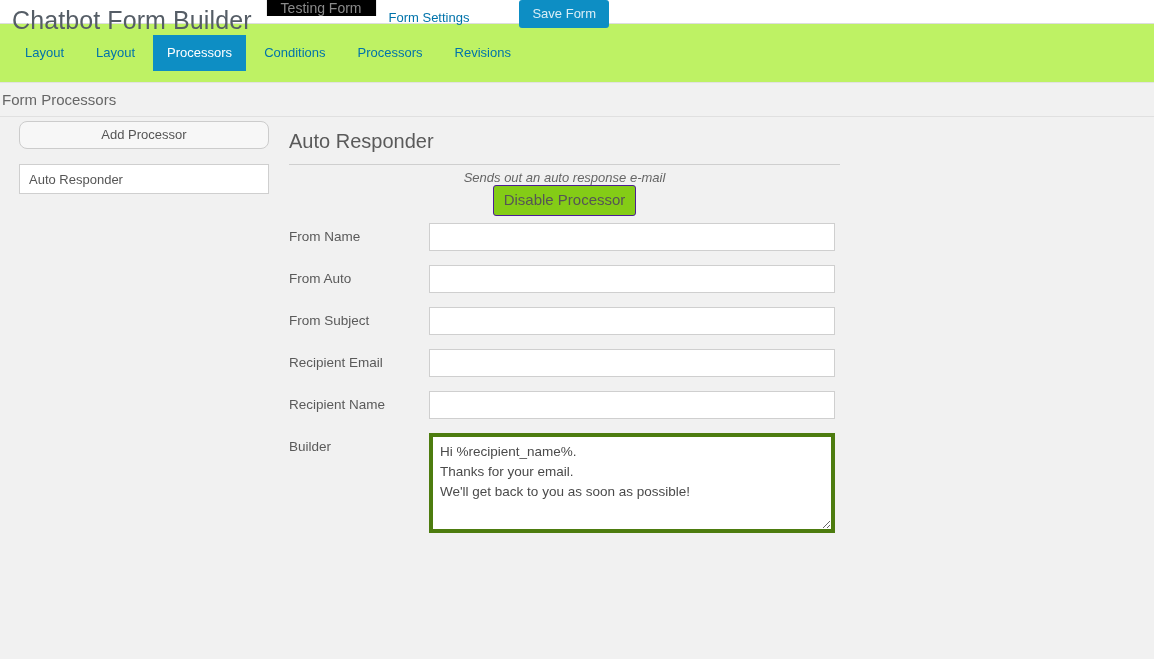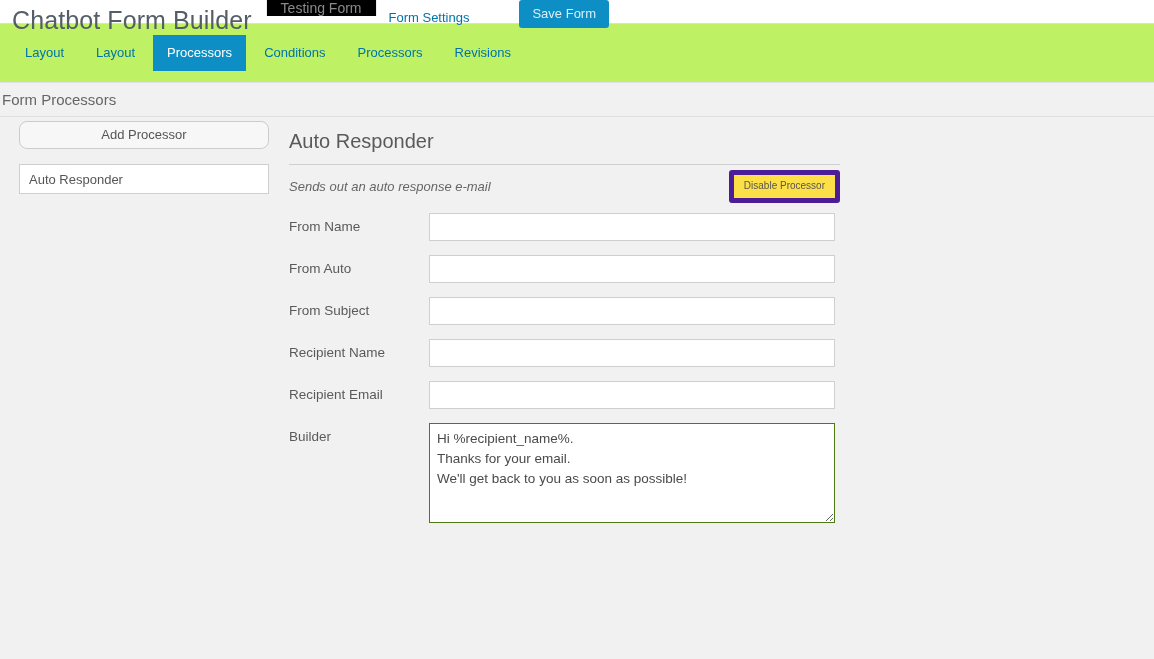--- a/index.html
+++ b/index.html
@@ -168,40 +168,41 @@
     height: 1px;
     background: #cfcfcf;
     margin-top: 9px;
   }
   #desc-row {
     display: flex;
     align-items: center;
     justify-content: space-between;
     height: 38px;
     padding-top: 5px;
+    flex-direction: column;
   }
   #processor-desc {
     font-size: 13px;
     font-style: italic;
     color: #666666;
   }
   #disable-processor-btn {
-    background: #fde047;
-    border: 5px solid #4c1d95;
+    background: #84cc16;
+    border: 1px solid #4c1d95;
     border-radius: 3px;
     color: #555555;
-    font-size: 10px;
+    font-size: 15px;
     font-family: inherit;
     padding: 5px 10px 6px;
     cursor: pointer;
     line-height: 1.2;
   }
 
   
-  #form-rows { margin-top: 10px; }
+  #form-rows { margin-top: 20px; }
   .form-row {
     display: flex;
     align-items: flex-start;
     margin-bottom: 14px;
   }
   .field-label {
     width: 140px;
     flex: 0 0 140px;
     font-size: 13.5px;
     color: #5a5a5a;
@@ -215,21 +216,21 @@
     font-family: inherit;
     font-size: 13px;
     color: #444444;
     padding: 0 7px;
     outline: none;
   }
   .field-textarea {
     width: 406px;
     height: 100px;
     background: #ffffff;
-    border: 1px solid #4d7c0f;
+    border: 4px solid #4d7c0f;
     font-family: inherit;
     font-size: 13.5px;
     color: #4a4a4a;
     line-height: 20px;
     padding: 5px 7px;
     resize: vertical;
     outline: none;
     overflow: hidden;
   }
 </style>
@@ -292,26 +293,26 @@
         <div class="field-label">From Auto</div>
         <input class="field-input" type="text" placeholder="" style="">
       </div>
 
       <div class="form-row">
         <div class="field-label">From Subject</div>
         <input class="field-input" type="text" placeholder="" style="">
       </div>
 
       <div class="form-row">
+        <div class="field-label">Recipient Email</div>
+        <input class="field-input" type="text" placeholder="" style="">
+      </div>
+
+      <div class="form-row">
         <div class="field-label">Recipient Name</div>
-        <input class="field-input" type="text" placeholder="" style="">
-      </div>
-
-      <div class="form-row">
-        <div class="field-label">Recipient Email</div>
         <input class="field-input" type="text" placeholder="" style="">
       </div>
 
       <div class="form-row">
         <div class="field-label">Builder</div>
         <textarea class="field-textarea" placeholder="" style="">Hi %recipient_name%.
 Thanks for your email.
 We'll get back to you as soon as possible!</textarea>
       </div>
 

